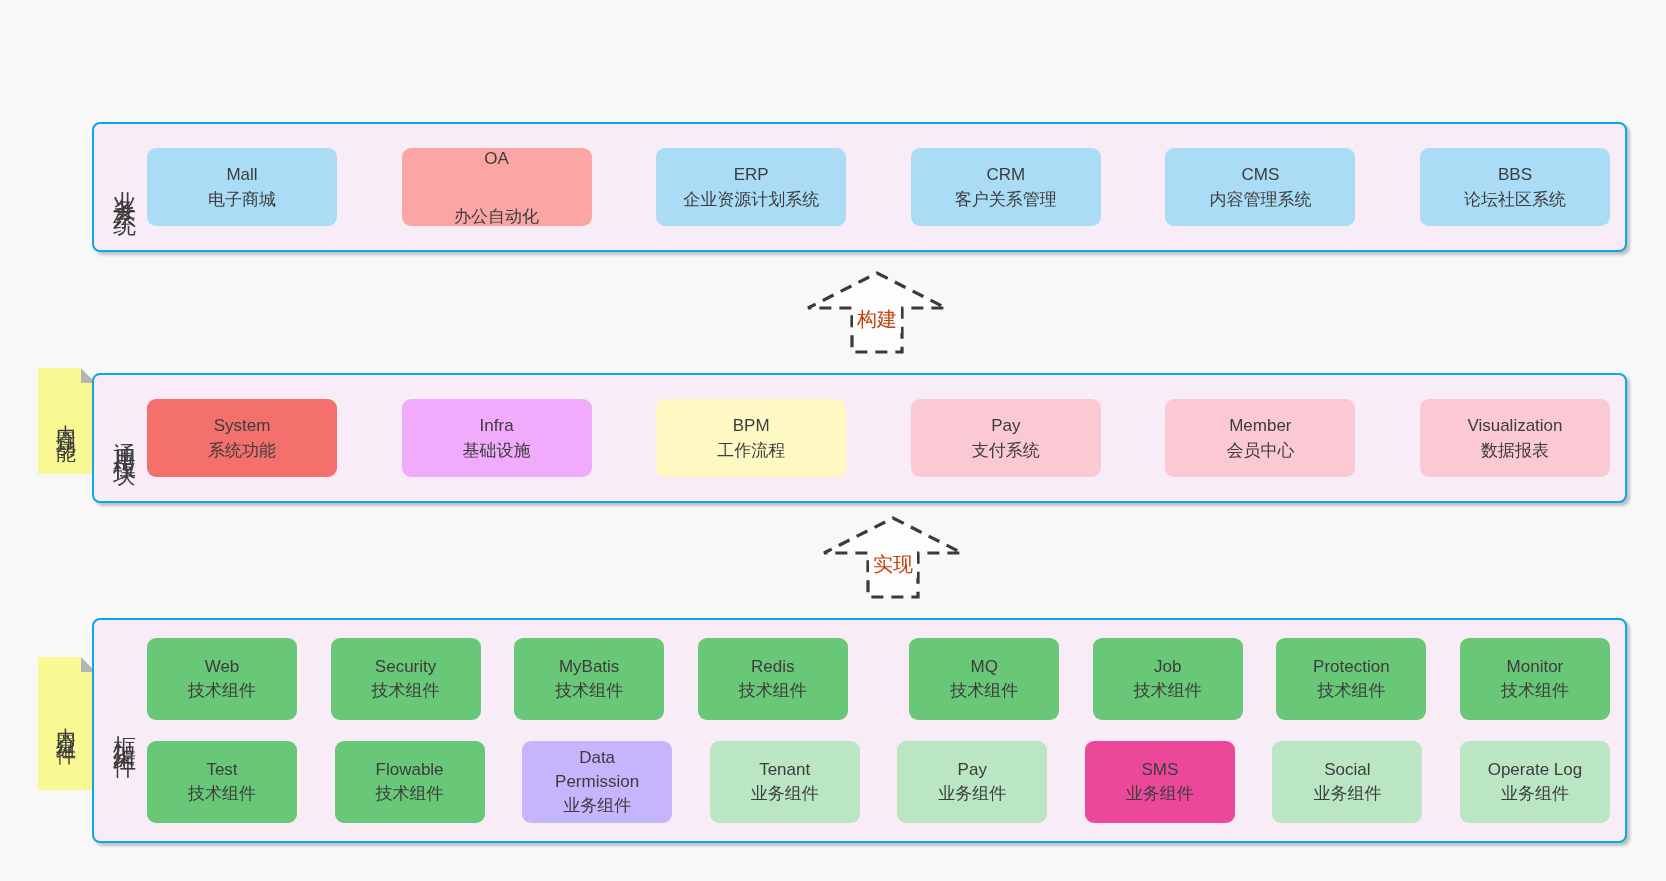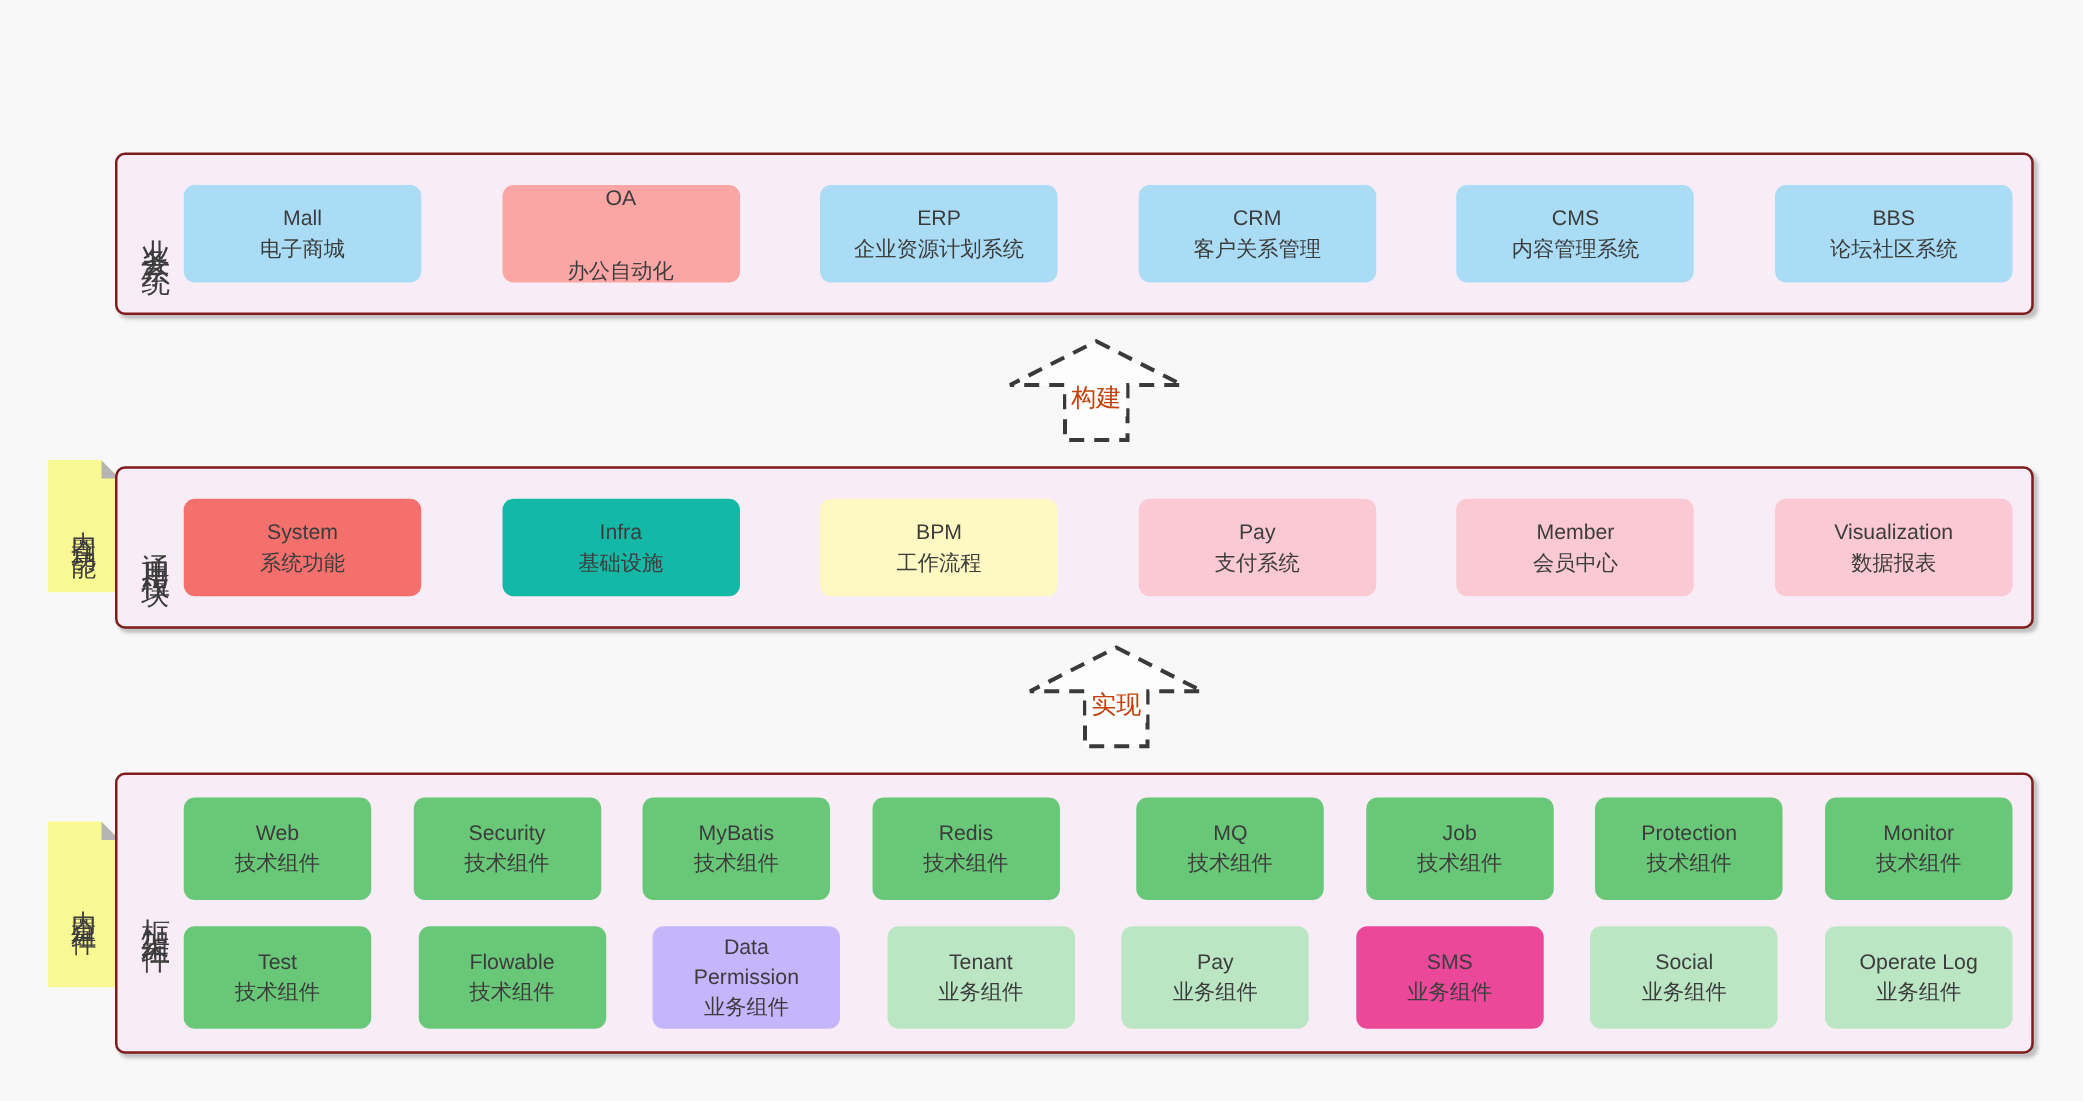--- a/index.html
+++ b/index.html
@@ -14,21 +14,21 @@
     background: #f8f8f8;
     overflow: hidden;
   }
 
   
   .layer {
     position: absolute;
     left: 92px;
     width: 1535px;
     background: #f8edf6;
-    border: 2px solid #7f1d1d;
+    border: 2px solid #0ea5e9;
     border-radius: 8px;
     box-shadow: 3px 3px 3px rgba(90,90,90,0.35);
     z-index: 1;
   }
   .layer-1 { top: 122px; height: 130px; }
   .layer-2 { top: 373px; height: 130px; }
   .layer-3 { top: 618px; height: 225px; }
 
   .vlabel {
     position: absolute;
@@ -179,21 +179,21 @@
   </div>
 
   <section class="layer layer-2 layer-wide">
     <div class="vlabel">通用模块</div>
     <div class="rows">
         <div class="row">
           <div class="box" style="background: rgb(244, 112, 109);">
             <div class="box-title">System</div>
             <div class="box-subtitle">系统功能</div>
           </div>
-          <div class="box" style="background: #14b8a6;">
+          <div class="box" style="background: #f0abfc;">
             <div class="box-title">Infra</div>
             <div class="box-subtitle">基础设施</div>
           </div>
           <div class="box" style="background: #fef9c3;">
             <div class="box-title">BPM</div>
             <div class="box-subtitle">工作流程</div>
           </div>
           <div class="box" style="background: rgb(251, 201, 211);">
             <div class="box-title">Pay</div>
             <div class="box-subtitle">支付系统</div>

